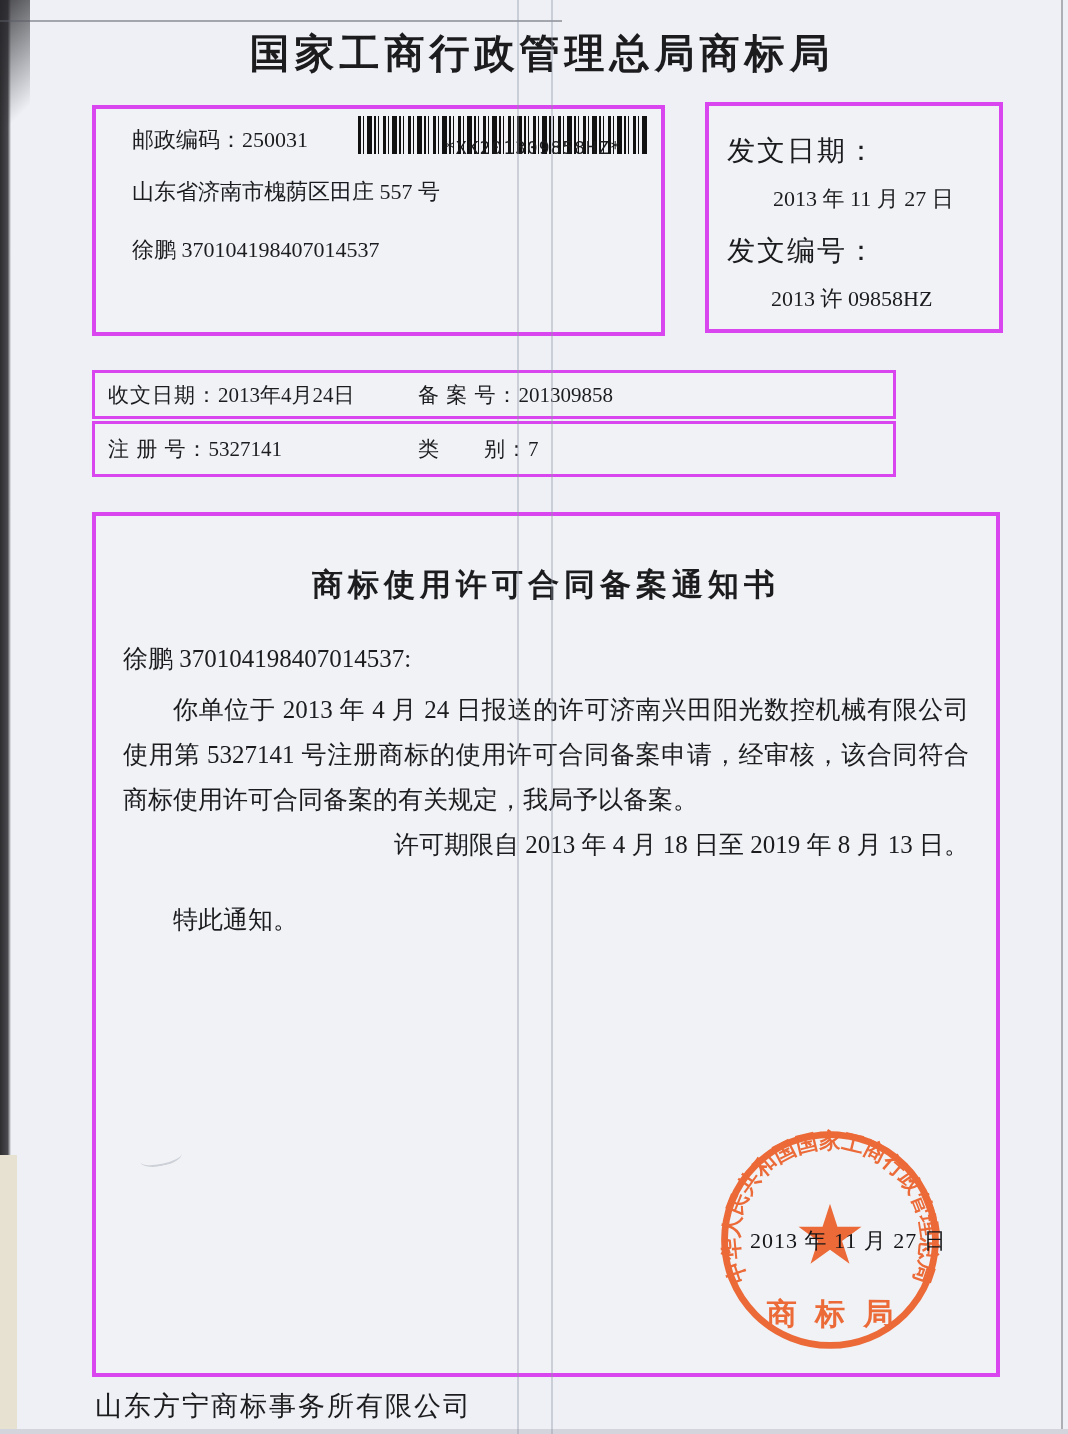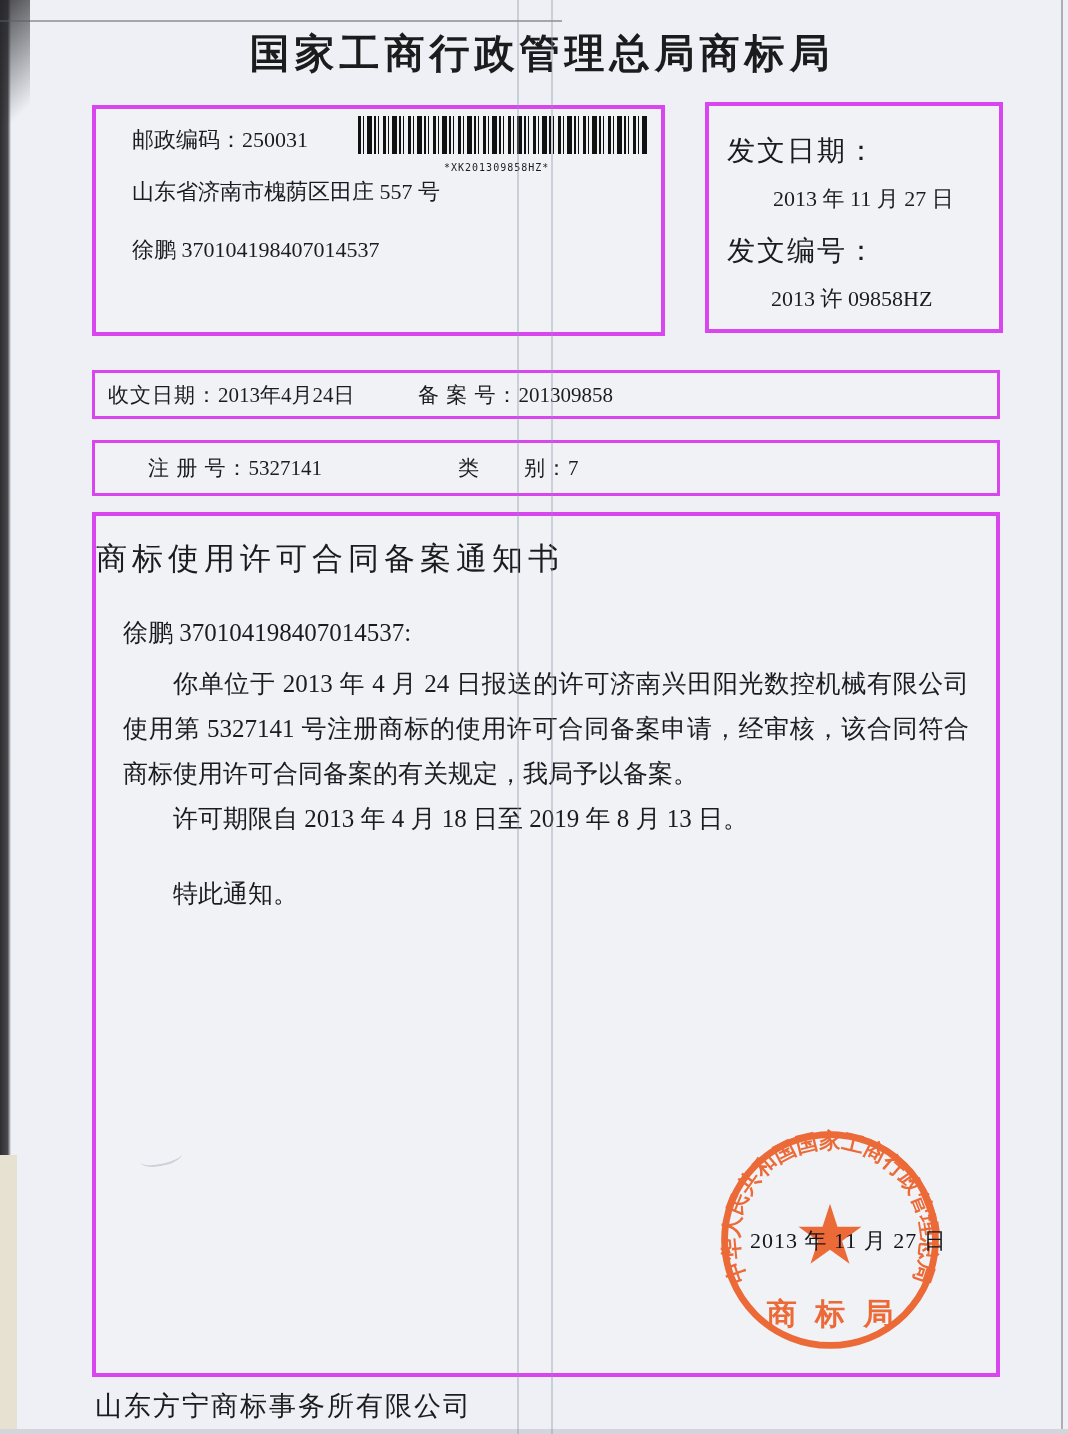--- a/index.html
+++ b/index.html
@@ -28,56 +28,56 @@
     border-bottom:2px solid rgba(120,125,138,.45);border-radius:50%;transform:rotate(-12deg);}
 
   
   .doc-title{position:absolute;left:0;top:26px;width:1068px;text-align:center;
     font-size:40px;font-weight:bold;letter-spacing:5px;padding-left:8px;}
 
   
   .bx{position:absolute;border:4px solid #d946ef;background:rgba(244,245,250,.35);box-sizing:border-box;}
   .address-box{left:92px;top:105px;width:573px;height:231px;}
   .dispatch-box{left:705px;top:102px;width:298px;height:231px;}
-  .record-row{left:92px;width:908px;border-width:3px;}
+  .record-row{left:92px;width:804px;border-width:3px;}
   .record-row1{top:370px;height:49px;}
-  .record-row2{top:440px;height:56px;padding-left:40px;}
+  .record-row2{top:421px;height:56px;}
   .main-box{left:92px;top:512px;width:908px;height:865px;}
 
   .abs{position:absolute;}
 
   
   .postal{left:36px;top:16px;font-size:22px;}
   .barcode{left:262px;top:7px;width:290px;height:38px;
     background:repeating-linear-gradient(90deg,
       #111 0 3px,transparent 3px 5px,#111 5px 6px,transparent 6px 9px,
       #111 9px 14px,transparent 14px 16px,#111 16px 18px,transparent 18px 20px,
       #111 20px 21px,transparent 21px 25px);}
-  .barcode-label{left:348px;top:53px;font-family:"DejaVu Sans Mono",monospace;font-size:10px;letter-spacing:1px;}
+  .barcode-label{left:348px;top:28px;font-family:"DejaVu Sans Mono",monospace;font-size:18px;letter-spacing:1px;}
   .addr-line{left:36px;top:68px;font-size:22px;}
   .recipient-line{left:36px;top:126px;font-size:22px;}
 
   
   .d-date-label{left:18px;top:26px;font-size:28px;letter-spacing:2px;}
   .d-date-value{left:64px;top:78px;font-size:22px;}
   .d-no-label{left:18px;top:126px;font-size:28px;letter-spacing:2px;}
   .d-no-value{left:62px;top:178px;font-size:22px;}
 
   
   .rr-inner{position:relative;width:100%;height:100%;font-size:21px;}
   .rr-g1{position:absolute;left:13px;top:50%;transform:translateY(-50%);white-space:nowrap;}
   .rr-g2{position:absolute;left:323px;top:50%;transform:translateY(-50%);white-space:nowrap;}
   .rr-label{letter-spacing:1px;}
 
   
-  .notice-title{margin:0;padding-top:22px;text-align:left;font-size:31px;font-weight:normal;letter-spacing:5px;}
+  .notice-title{margin:0;padding-top:48px;text-align:center;font-size:31px;font-weight:bold;letter-spacing:5px;}
   .notice-body{padding:0 27px;font-size:25px;line-height:45px;}
   .salutation{margin:30px 0 0 0;}
   .para{margin:6px 0 0 0;text-indent:2em;text-align:justify;}
-  .para2{margin:0;text-indent:2em;}
+  .para2{margin:0;text-indent:2em;text-align:right;}
   .closing{margin:30px 0 0 0;text-indent:2em;}
 
   
   .stamp{position:absolute;left:717px;top:1127px;width:226px;height:226px;}
   .stamp svg{display:block;width:226px;height:226px;opacity:.92;}
   .stamp-date{position:absolute;left:750px;top:1226px;width:220px;font-size:22px;
     letter-spacing:1px;color:#141416;white-space:nowrap;}
 
   .footer-text{position:absolute;left:95px;top:1388px;font-size:27px;letter-spacing:2px;}
 </style>

